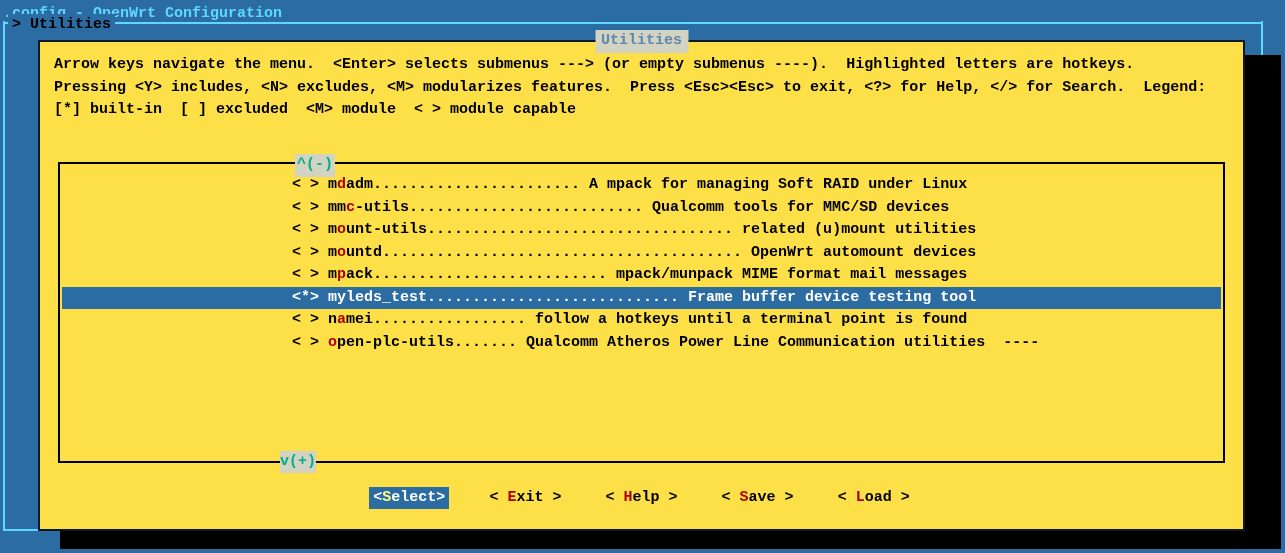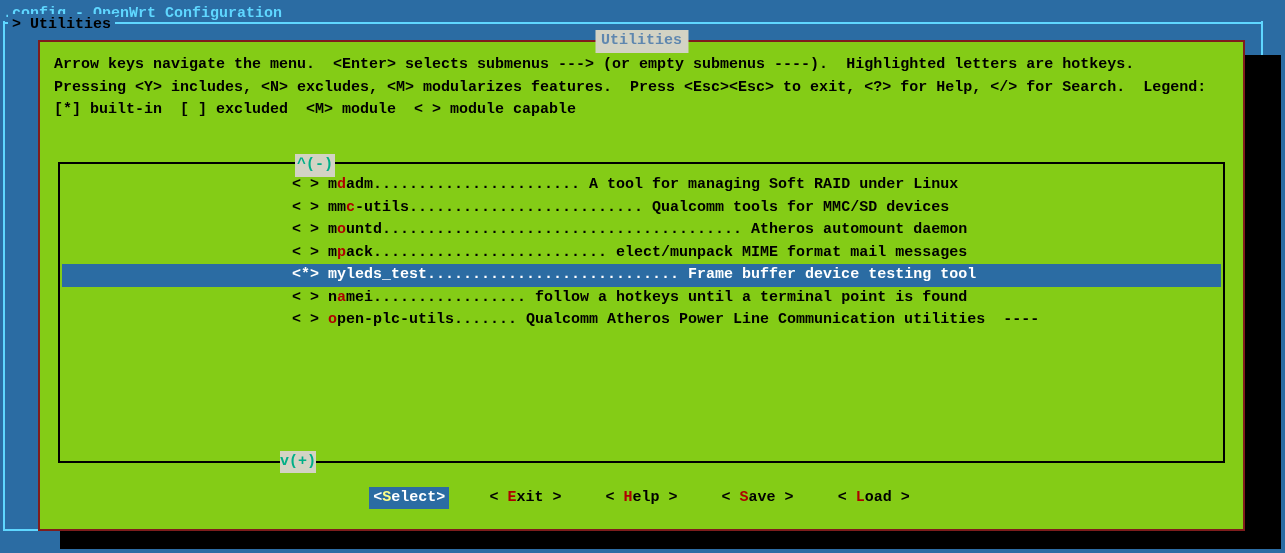--- a/index.html
+++ b/index.html
@@ -31,22 +31,22 @@
     z-index: 5;
   }
   .shadow {
     position: absolute;
     top: 55px; left: 60px; right: 4px; bottom: 4px;
     background: #000;
   }
   .panel {
     position: absolute;
     top: 40px; left: 38px; right: 40px; bottom: 22px;
-    background: #84cc16;
-    border: 2px solid #7f1d1d;
+    background: #fde047;
+    border: 2px solid #0f172a;
     color: #000;
   }
   .panel-title {
     position: absolute; top: -12px; left: 50%; transform: translateX(-50%);
     background: #d3d3c4; color: #5f87af; padding: 0 6px;
   }
   .help-text { padding: 12px 30px 0 14px; white-space: pre-wrap; color:#000;}
   .inner-box {
     position: absolute;
     top: 120px; left: 18px; right: 18px; bottom: 66px;
@@ -101,24 +101,25 @@
 
 <div class="panel">
   <div class="panel-title">Utilities</div>
   <div class="help-text">Arrow keys navigate the menu.  &lt;Enter&gt; selects submenus ---&gt; (or empty submenus ----).  Highlighted letters are hotkeys.  Pressing &lt;Y&gt; includes, &lt;N&gt; excludes, &lt;M&gt; modularizes features.  Press &lt;Esc&gt;&lt;Esc&gt; to exit, &lt;?&gt; for Help, &lt;/&gt; for Search.  Legend: [*] built-in  [ ] excluded  &lt;M&gt; module  &lt; &gt; module capable</div>
 
   <div class="inner-top"></div>
   <div class="inner-box"></div>
   <div class="scroll-up">^(-)</div>
 
   <div class="menu-list" id="menu-list">
-      <div class="menu-row"><span>&lt; &gt; </span><span>m</span><span class="hotkey">d</span><span>adm....................... A tool for managing Soft RAID under Linux</span></div>
+      <div class="menu-row"><span>&lt; &gt; </span><span>m</span><span class="hotkey">d</span><span>adm....................... A mpack for managing Soft RAID under Linux</span></div>
       <div class="menu-row"><span>&lt; &gt; </span><span>mm</span><span class="hotkey">c</span><span>-utils.......................... Qualcomm tools for MMC/SD devices</span></div>
-      <div class="menu-row"><span>&lt; &gt; </span><span>m</span><span class="hotkey">o</span><span>untd........................................ Atheros automount daemon</span></div>
-      <div class="menu-row"><span>&lt; &gt; </span><span>m</span><span class="hotkey">p</span><span>ack.......................... elect/munpack MIME format mail messages</span></div>
+      <div class="menu-row"><span>&lt; &gt; </span><span>m</span><span class="hotkey">o</span><span>unt-utils.................................. related (u)mount utilities</span></div>
+      <div class="menu-row"><span>&lt; &gt; </span><span>m</span><span class="hotkey">o</span><span>untd........................................ OpenWrt automount devices</span></div>
+      <div class="menu-row"><span>&lt; &gt; </span><span>m</span><span class="hotkey">p</span><span>ack.......................... mpack/munpack MIME format mail messages</span></div>
       <div class="menu-row selected"><span>&lt;*&gt; </span><span>myl</span><span class="hotkey">e</span><span>ds_test............................ Frame buffer device testing tool</span></div>
       <div class="menu-row"><span>&lt; &gt; </span><span>n</span><span class="hotkey">a</span><span>mei................. follow a hotkeys until a terminal point is found</span></div>
       <div class="menu-row"><span>&lt; &gt; </span><span></span><span class="hotkey">o</span><span>pen-plc-utils....... Qualcomm Atheros Power Line Communication utilities  ----</span></div>
     </div>
 
   <div class="scroll-down">v(+)</div>
 
   <div class="buttons" id="button-bar"><span class="btn selected"><span>&lt;</span><span class="letter">S</span><span>elect</span><span>&gt;</span></span>    <span class="btn"><span>&lt; </span><span class="letter">E</span><span>xit</span><span> &gt;</span></span>    <span class="btn"><span>&lt; </span><span class="letter">H</span><span>elp</span><span> &gt;</span></span>    <span class="btn"><span>&lt; </span><span class="letter">S</span><span>ave</span><span> &gt;</span></span>    <span class="btn"><span>&lt; </span><span class="letter">L</span><span>oad</span><span> &gt;</span></span></div>
 </div>
 

